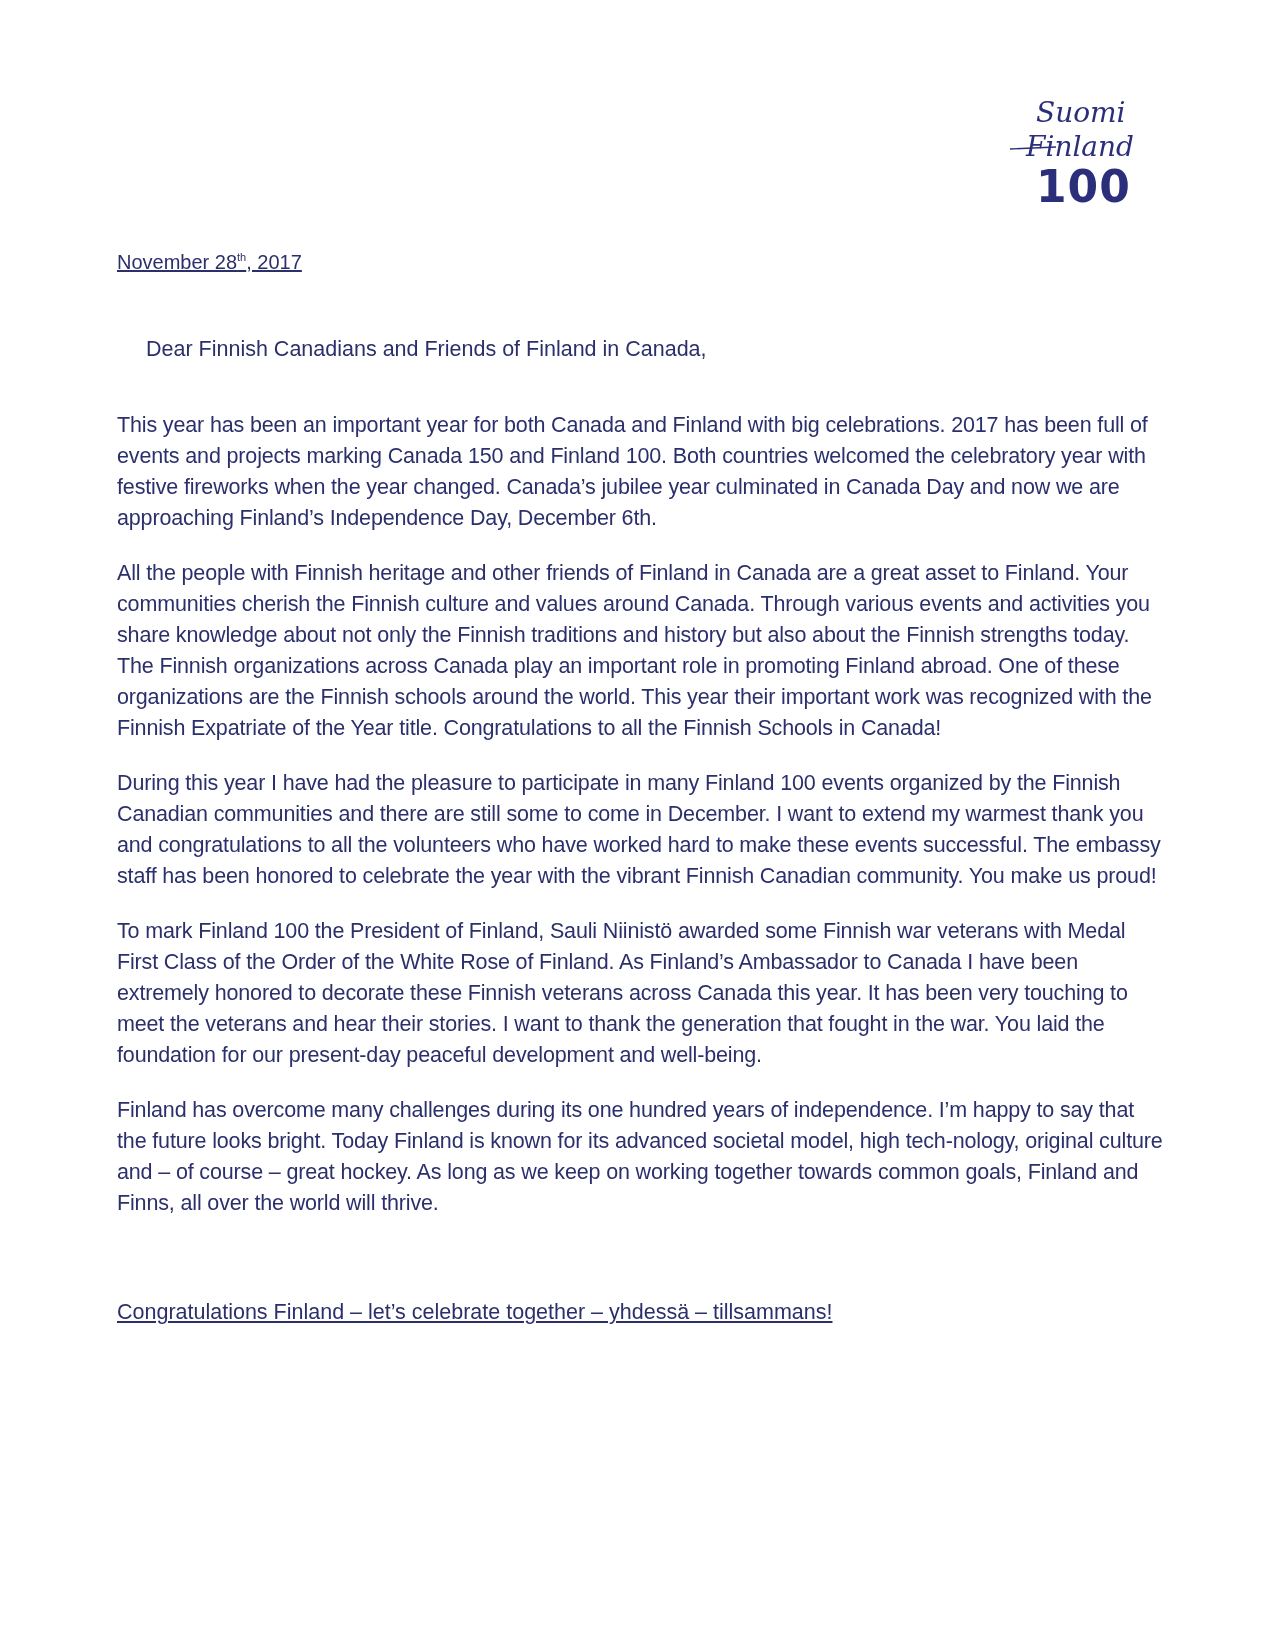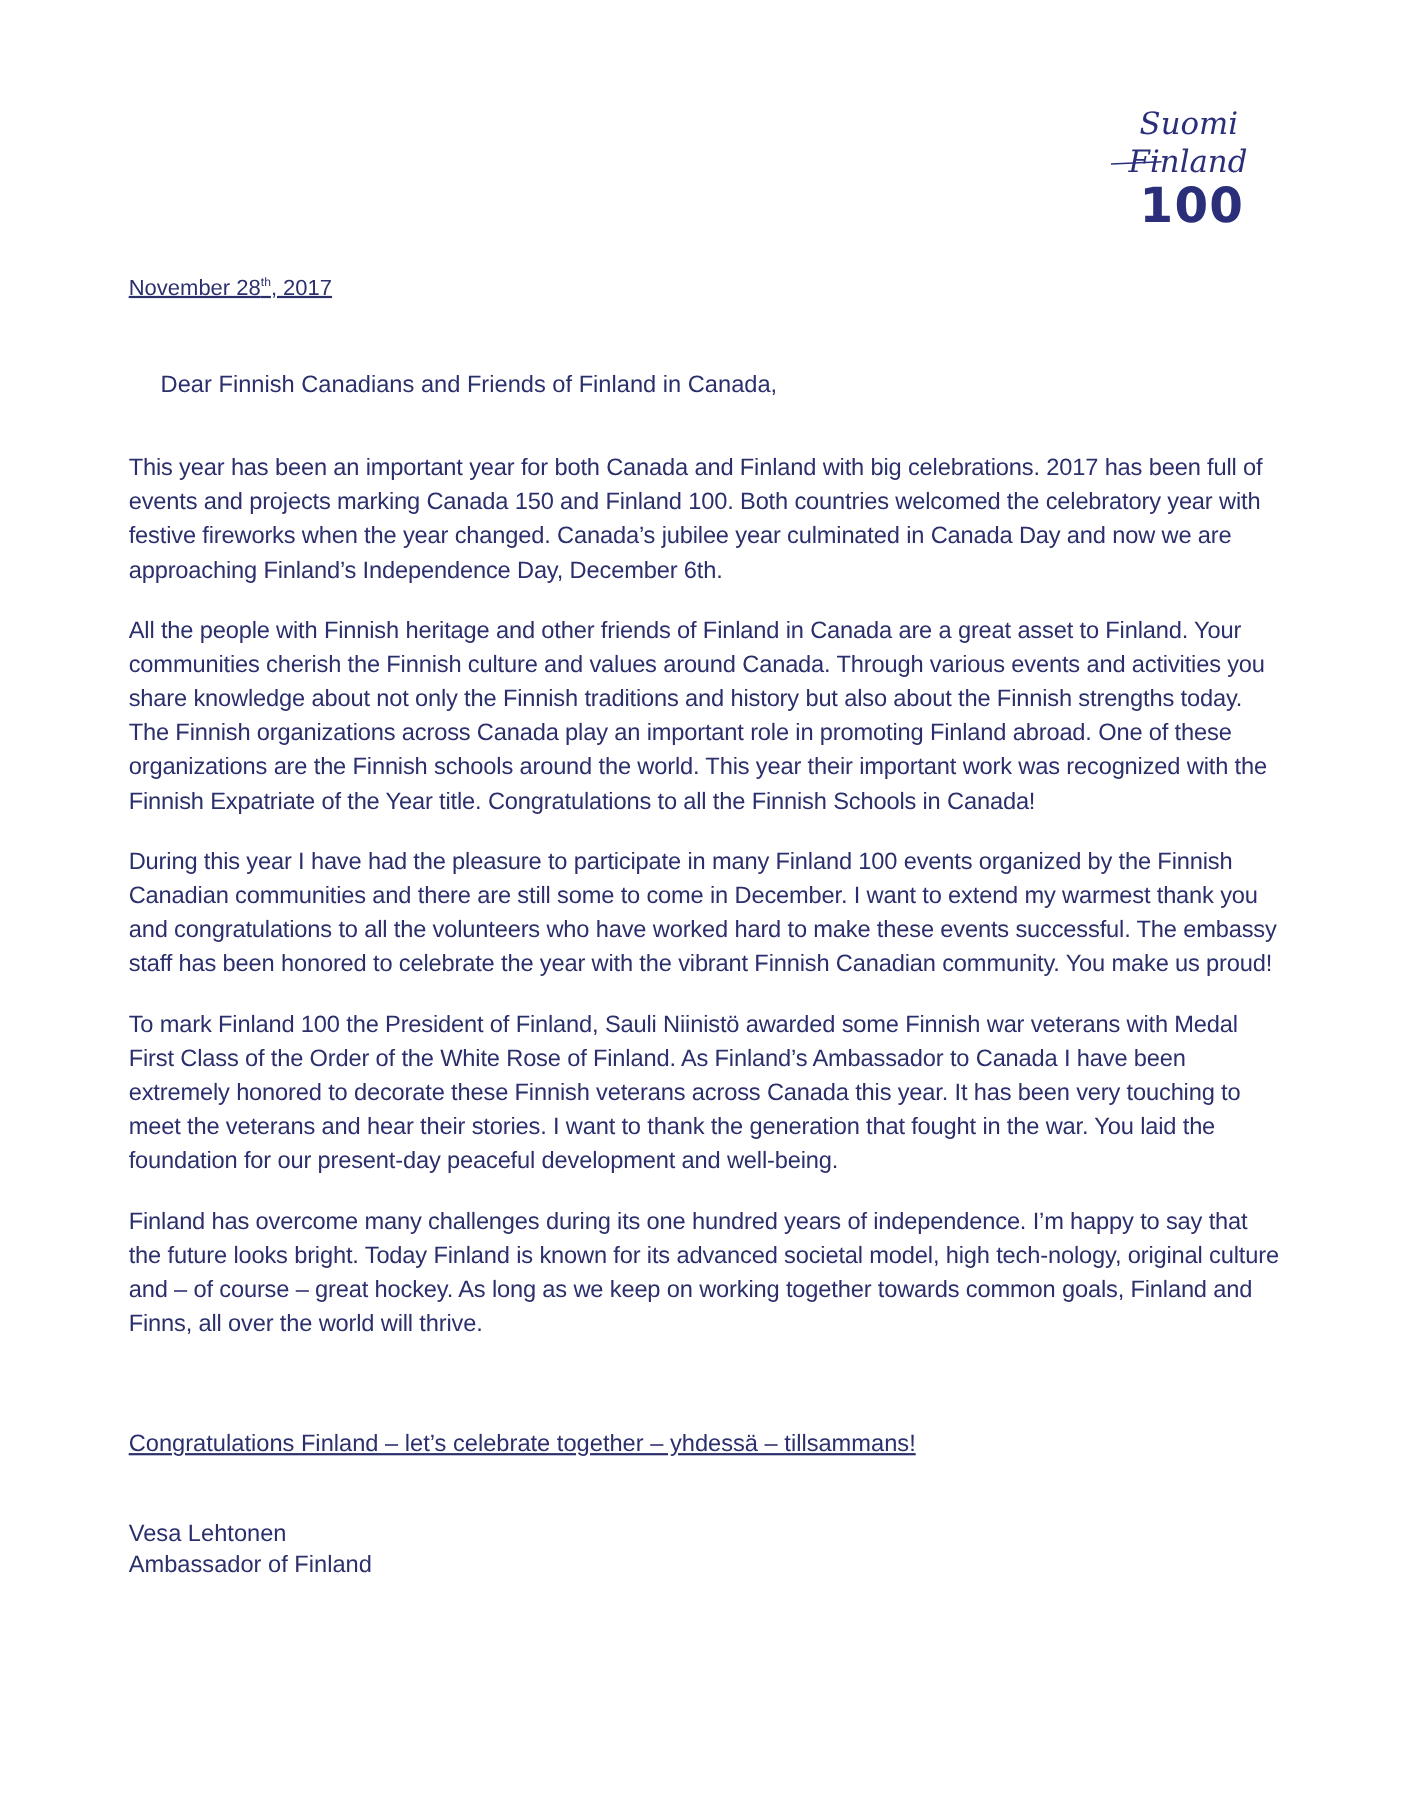--- a/index.html
+++ b/index.html
@@ -61,18 +61,14 @@
   <div class="body">
     <p>This year has been an important year for both Canada and Finland with big celebrations. 2017 has been full of events and projects marking Canada 150 and Finland 100. Both countries welcomed the celebratory year with festive fireworks when the year changed. Canada’s jubilee year culminated in Canada Day and now we are approaching Finland’s Independence Day, December 6th.</p>
     <p>All the people with Finnish heritage and other friends of Finland in Canada are a great asset to Finland. Your communities cherish the Finnish culture and values around Canada. Through various events and activities you share knowledge about not only the Finnish traditions and history but also about the Finnish strengths today. The Finnish organizations across Canada play an important role in promoting Finland abroad. One of these organizations are the Finnish schools around the world. This year their important work was recognized with the Finnish Expatriate of the Year title. Congratulations to all the Finnish Schools in Canada!</p>
     <p>During this year I have had the pleasure to participate in many Finland 100 events organized by the Finnish Canadian communities and there are still some to come in December. I want to extend my warmest thank you and congratulations to all the volunteers who have worked hard to make these events successful. The embassy staff has been honored to celebrate the year with the vibrant Finnish Canadian community. You make us proud!</p>
     <p>To mark Finland 100 the President of Finland, Sauli Niinistö awarded some Finnish war veterans with Medal First Class of the Order of the White Rose of Finland. As Finland’s Ambassador to Canada I have been extremely honored to decorate these Finnish veterans across Canada this year. It has been very touching to meet the veterans and hear their stories. I want to thank the generation that fought in the war. You laid the foundation for our present-day peaceful development and well-being.</p>
     <p>Finland has overcome many challenges during its one hundred years of independence. I’m happy to say that the future looks bright. Today Finland is known for its advanced societal model, high tech-nology, original culture and – of course –  great hockey. As long as we keep on working together towards common goals, Finland and Finns, all over the world will thrive.</p>
   </div>
 
   <div class="closing">Congratulations Finland – let’s celebrate together – yhdessä – tillsammans!</div>
 
-  <div class="signature">
-    <div>Vesa Lehtonen</div>
-    <div>Ambassador of Finland</div>
-  </div>
 
 </div>
 
 </body></html>

